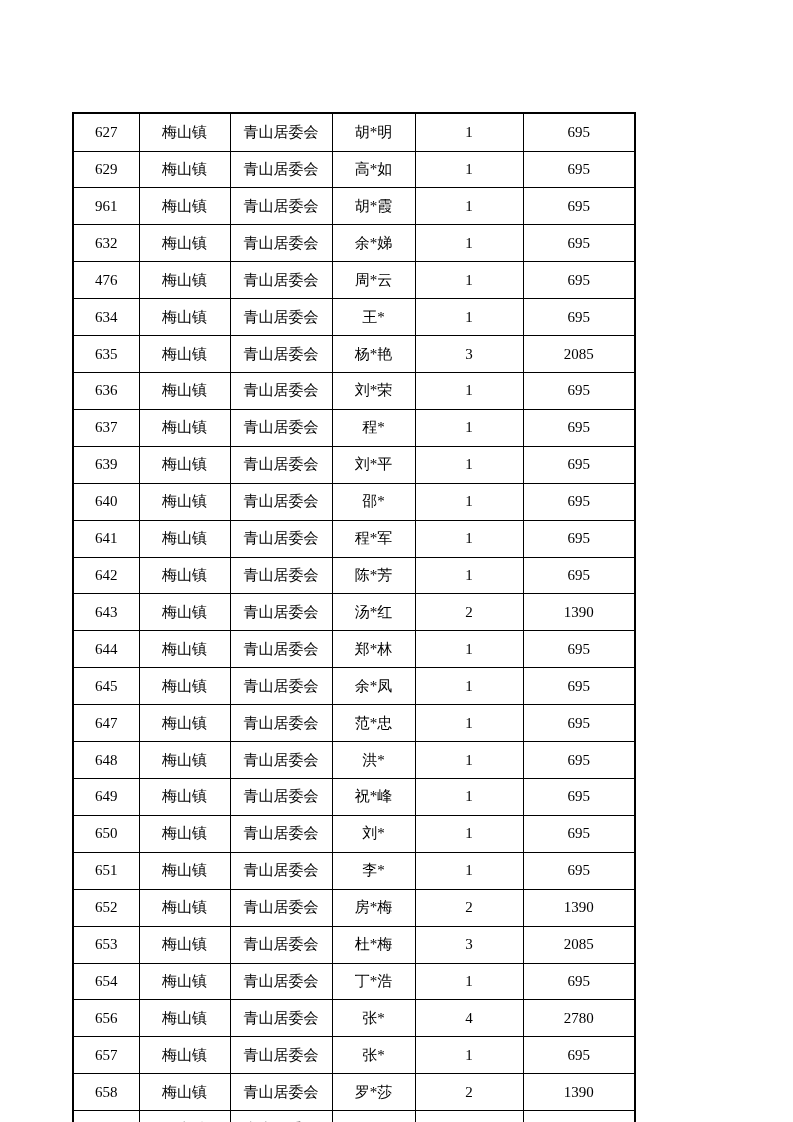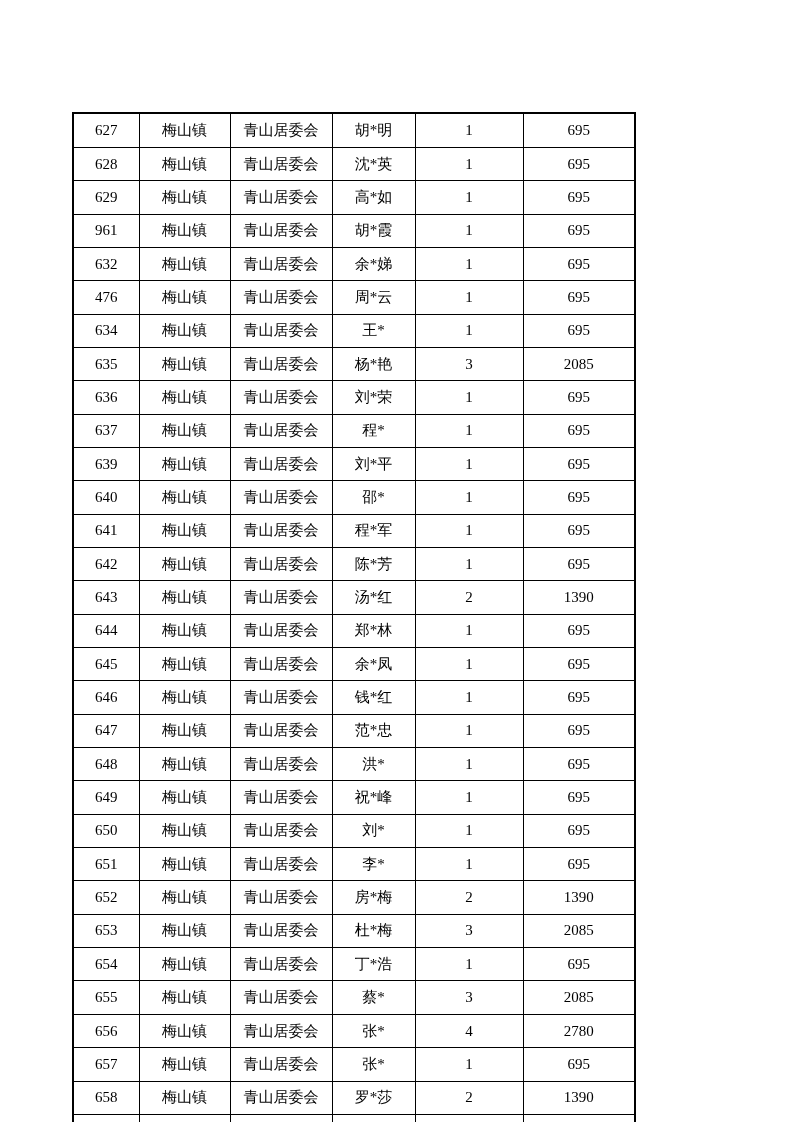--- a/index.html
+++ b/index.html
@@ -65,28 +65,20 @@
     <tbody>
         <tr>
           <td>627</td>
           <td>梅山镇</td>
           <td>青山居委会</td>
           <td>胡*明</td>
           <td>1</td>
           <td>695</td>
         </tr>
         <tr>
-          <td>628</td>
-          <td>梅山镇</td>
-          <td>青山居委会</td>
-          <td>沈*英</td>
-          <td>1</td>
-          <td>695</td>
-        </tr>
-        <tr>
           <td>629</td>
           <td>梅山镇</td>
           <td>青山居委会</td>
           <td>高*如</td>
           <td>1</td>
           <td>695</td>
         </tr>
         <tr>
           <td>961</td>
           <td>梅山镇</td>
@@ -193,28 +185,20 @@
         </tr>
         <tr>
           <td>645</td>
           <td>梅山镇</td>
           <td>青山居委会</td>
           <td>余*凤</td>
           <td>1</td>
           <td>695</td>
         </tr>
         <tr>
-          <td>646</td>
-          <td>梅山镇</td>
-          <td>青山居委会</td>
-          <td>钱*红</td>
-          <td>1</td>
-          <td>695</td>
-        </tr>
-        <tr>
           <td>647</td>
           <td>梅山镇</td>
           <td>青山居委会</td>
           <td>范*忠</td>
           <td>1</td>
           <td>695</td>
         </tr>
         <tr>
           <td>648</td>
           <td>梅山镇</td>
@@ -263,28 +247,20 @@
           <td>3</td>
           <td>2085</td>
         </tr>
         <tr>
           <td>654</td>
           <td>梅山镇</td>
           <td>青山居委会</td>
           <td>丁*浩</td>
           <td>1</td>
           <td>695</td>
-        </tr>
-        <tr>
-          <td>655</td>
-          <td>梅山镇</td>
-          <td>青山居委会</td>
-          <td>蔡*</td>
-          <td>3</td>
-          <td>2085</td>
         </tr>
         <tr>
           <td>656</td>
           <td>梅山镇</td>
           <td>青山居委会</td>
           <td>张*</td>
           <td>4</td>
           <td>2780</td>
         </tr>
         <tr>

